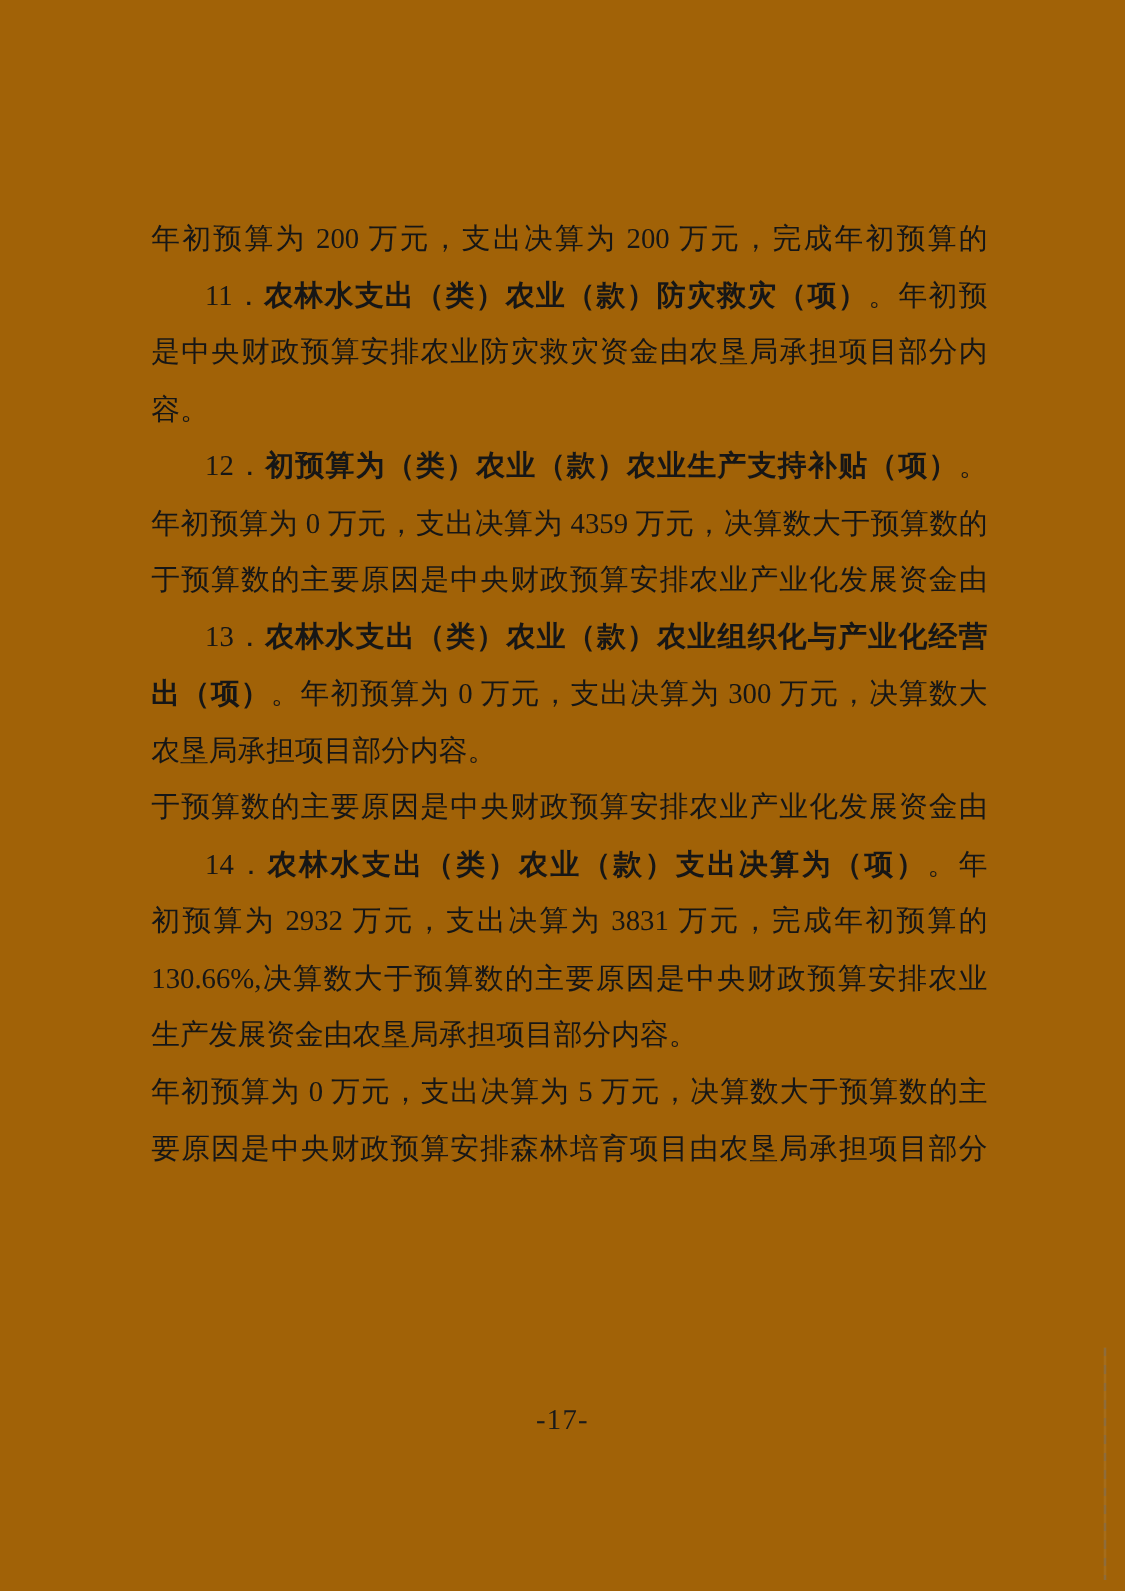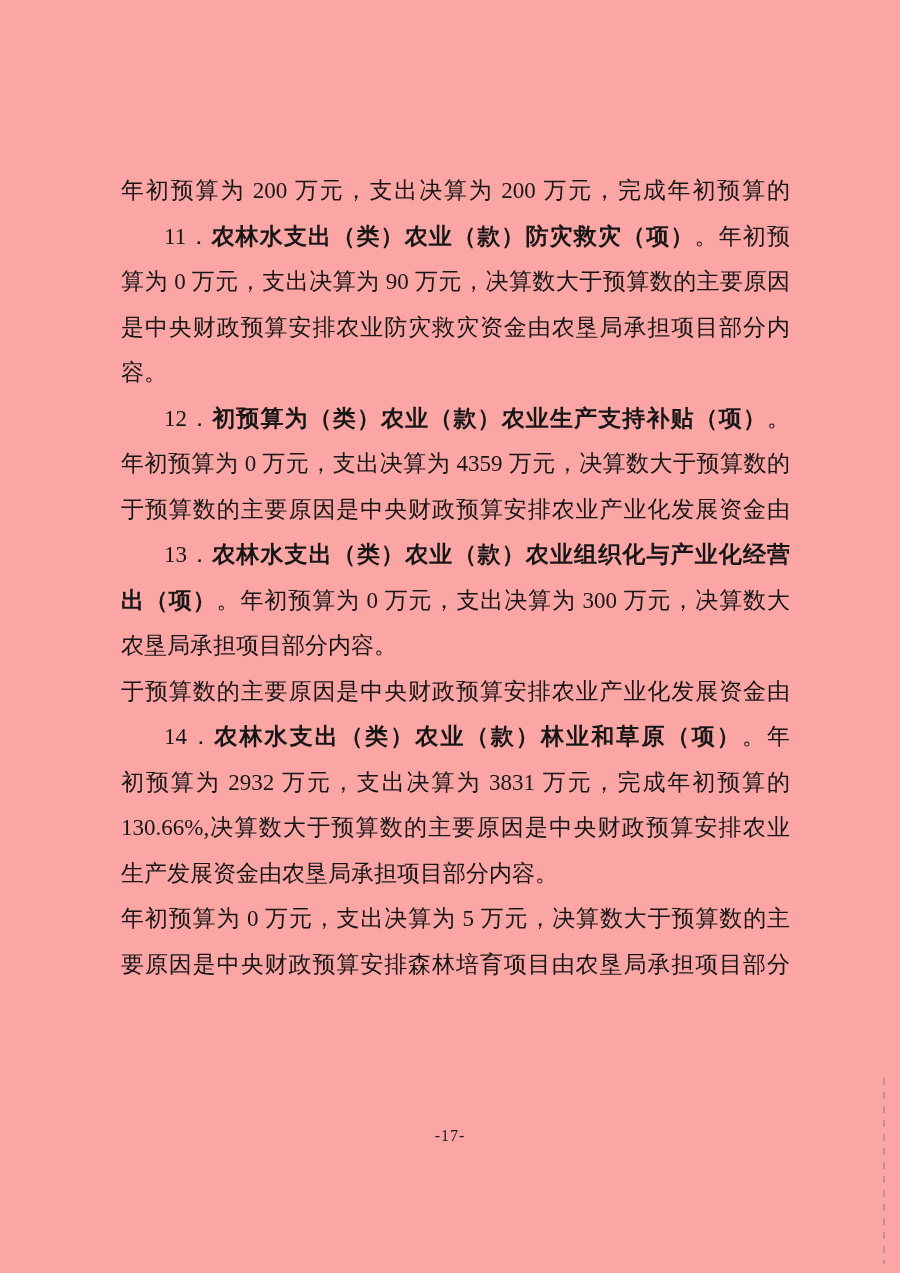--- a/index.html
+++ b/index.html
@@ -8,21 +8,21 @@
     height: 1273px;
     position: relative;
     background: #fdfdfc;
     overflow: hidden;
     font-family: "Liberation Serif", "DejaVu Serif", serif;
     color: #161616;
   }
   .page {
     position: absolute;
     inset: 0;
-    background: #fca5a5;
+    background: #a16207;
   }
   .text-block {
     position: absolute;
     left: 121px;
     top: 168px;
     width: 669px;
     font-size: 23px;
     line-height: 45.5px;
   }
   .para { margin: 0; }
@@ -41,21 +41,21 @@
   .hd {
     font-weight: 700;
     font-family: "Liberation Sans", "DejaVu Sans", sans-serif;
   }
   .page-number {
     position: absolute;
     top: 1121px;
     left: 0;
     width: 900px;
     text-align: center;
-    font-size: 16px;
+    font-size: 23px;
     line-height: 30px;
     letter-spacing: 1px;
     color: #1a1a1a;
   }
   .scan-edge-artifact {
     position: absolute;
     left: 883px;
     top: 1078px;
     width: 2px;
     height: 186px;
@@ -69,37 +69,36 @@
 </head>
 <body>
 
 <div class="page">
   <div class="text-block">
       <div class="para">
         <div class="line"><span class="bd">年初预算为 200 万元，支出决算为 200 万元，完成年初预算的</span></div>
       </div>
       <div class="para">
         <div class="line ind"><span class="bd">11．</span><span class="hd">农林水支出（类）农业（款）防灾救灾（项）</span><span class="bd">。年初预</span></div>
-        <div class="line"><span class="bd">算为 0 万元，支出决算为 90 万元，决算数大于预算数的主要原因</span></div>
         <div class="line"><span class="bd">是中央财政预算安排农业防灾救灾资金由农垦局承担项目部分内</span></div>
         <div class="line no-just"><span class="bd">容。</span></div>
       </div>
       <div class="para">
         <div class="line ind"><span class="bd">12．</span><span class="hd">初预算为（类）农业（款）农业生产支持补贴（项）</span><span class="bd">。</span></div>
         <div class="line"><span class="bd">年初预算为 0 万元，支出决算为 4359 万元，决算数大于预算数的</span></div>
         <div class="line"><span class="bd">于预算数的主要原因是中央财政预算安排农业产业化发展资金由</span></div>
       </div>
       <div class="para">
         <div class="line ind"><span class="bd">13．</span><span class="hd">农林水支出（类）农业（款）农业组织化与产业化经营</span></div>
         <div class="line"><span class="hd">出（项）</span><span class="bd">。年初预算为 0 万元，支出决算为 300 万元，决算数大</span></div>
         <div class="line no-just"><span class="bd">农垦局承担项目部分内容。</span></div>
         <div class="line"><span class="bd">于预算数的主要原因是中央财政预算安排农业产业化发展资金由</span></div>
       </div>
       <div class="para">
-        <div class="line ind"><span class="bd">14．</span><span class="hd">农林水支出（类）农业（款）林业和草原（项）</span><span class="bd">。年</span></div>
+        <div class="line ind"><span class="bd">14．</span><span class="hd">农林水支出（类）农业（款）支出决算为（项）</span><span class="bd">。年</span></div>
         <div class="line"><span class="bd">初预算为 2932 万元，支出决算为 3831 万元，完成年初预算的</span></div>
         <div class="line"><span class="bd">130.66%,决算数大于预算数的主要原因是中央财政预算安排农业</span></div>
         <div class="line no-just"><span class="bd">生产发展资金由农垦局承担项目部分内容。</span></div>
       </div>
       <div class="para">
         <div class="line"><span class="bd">年初预算为 0 万元，支出决算为 5 万元，决算数大于预算数的主</span></div>
         <div class="line"><span class="bd">要原因是中央财政预算安排森林培育项目由农垦局承担项目部分</span></div>
       </div>
     </div>
   <div class="page-number">-17-</div>

